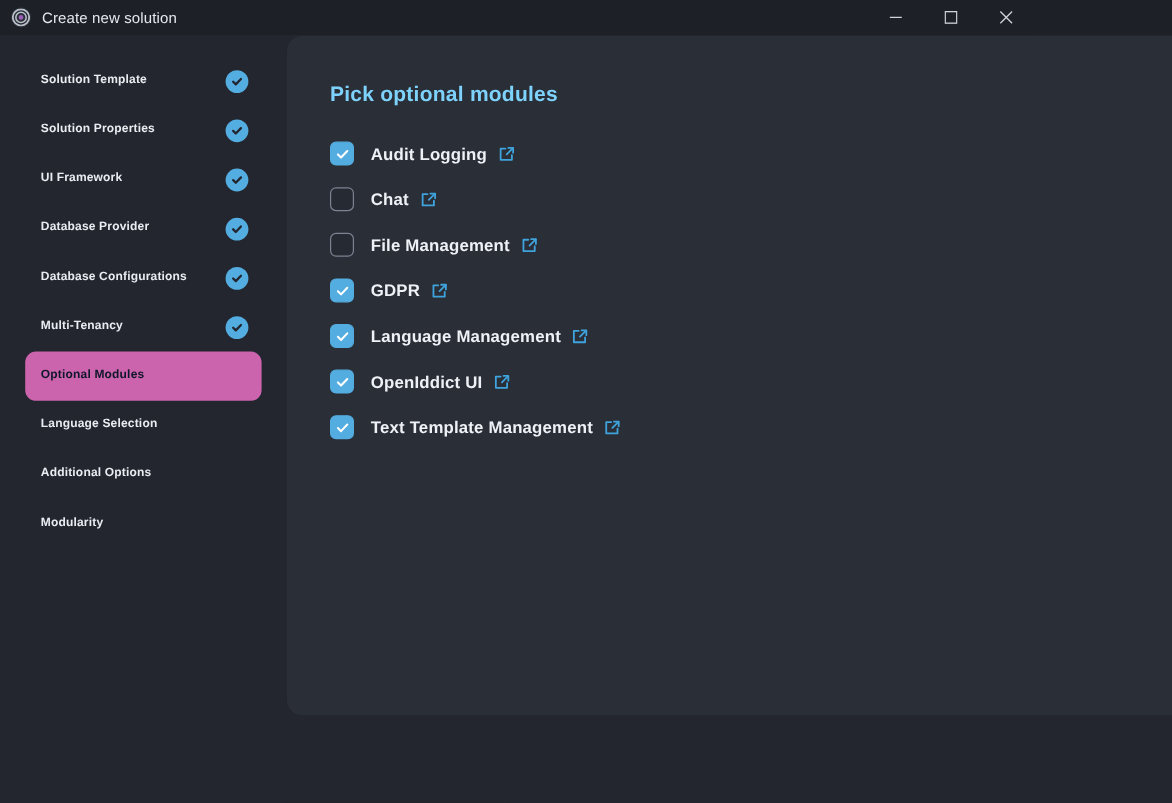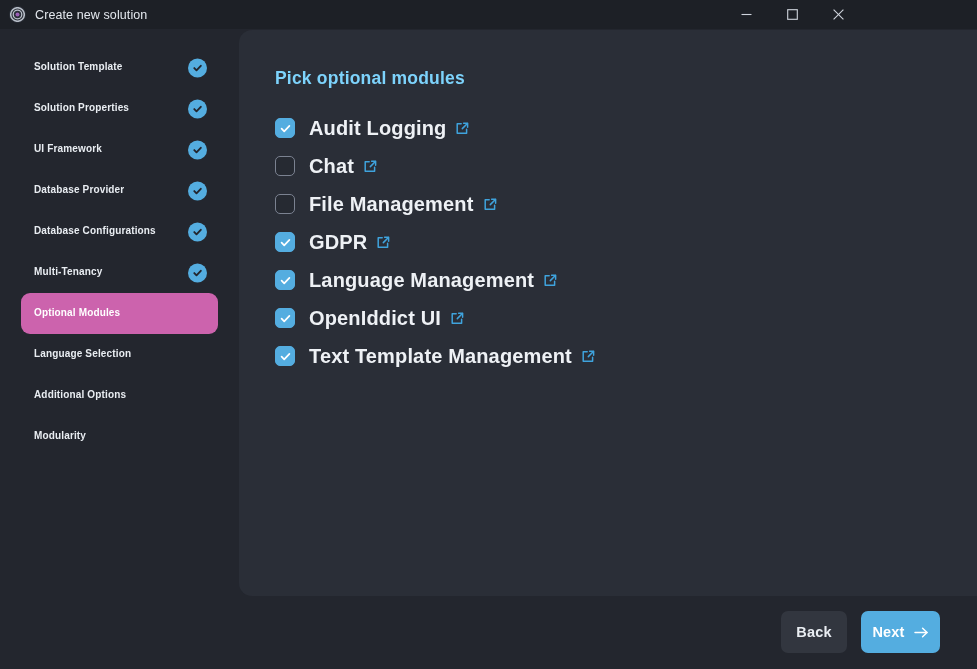--- a/index.html
+++ b/index.html
@@ -90,21 +90,21 @@
   .nav-item .nav-label {
     font-size: 10px;
     font-weight: bold;
     color: #e9edf2;
     line-height: 1.45;
     letter-spacing: .15px;
   }
   .nav-item.active {
     background: #cc63ad;
   }
-  .nav-item.active .nav-label { color: #ffffff; }
+  .nav-item.active .nav-label { color: #0f172a; }
   .nav-check {
     position: absolute;
     right: 11px;
     top: 50%;
     transform: translateY(-50%);
     width: 19px; height: 19px;
     border-radius: 50%;
     background: #54ade0;
     display: flex;
     align-items: center;
@@ -153,21 +153,21 @@
     background: #54ade0;
     border: 1px solid #54ade0;
   }
   .checkbox.unchecked {
     background: #262a32;
     border: 1.6px solid #7b8291;
   }
   .checkbox svg { display: block; }
   .module-label {
     margin-left: 14px;
-    font-size: 20px;
+    font-size: 14px;
     font-weight: bold;
     color: #eef1f5;
     letter-spacing: .15px;
     white-space: nowrap;
   }
   .ext-link {
     margin-left: 9px;
     width: 15px; height: 15px;
     flex: 0 0 auto;
     display: flex;
@@ -435,26 +435,14 @@
               <path d="M11.6 8.2 V12.2 H2.2 V2.8 H6.2" fill="none" stroke="#3fa3dd" stroke-width="1.5" stroke-linecap="round" stroke-linejoin="round"></path>
               <path d="M8.6 2.3 H12.6 V6.3" fill="none" stroke="#3fa3dd" stroke-width="1.5" stroke-linecap="round" stroke-linejoin="round"></path>
               <line x1="12.4" y1="2.5" x2="7.3" y2="7.6" stroke="#3fa3dd" stroke-width="1.5" stroke-linecap="round"></line>
             </svg>
         </span>
       </div>
 
     </div>
   </section>
 
-  <div class="footer">
-    <button class="btn btn-back">Back</button>
-    <button class="btn btn-next">
-      <span>Next</span>
-      <span>
-        <svg width="15" height="13" viewBox="0 0 15 13">
-            <line x1="1" y1="6.5" x2="13" y2="6.5" stroke="#ffffff" stroke-width="1.5" stroke-linecap="round"></line>
-            <path d="M8.6 2.3 L13 6.5 L8.6 10.7" fill="none" stroke="#ffffff" stroke-width="1.5" stroke-linecap="round" stroke-linejoin="round"></path>
-          </svg>
-      </span>
-    </button>
-  </div>
 
 </div>
 
 </body></html>

